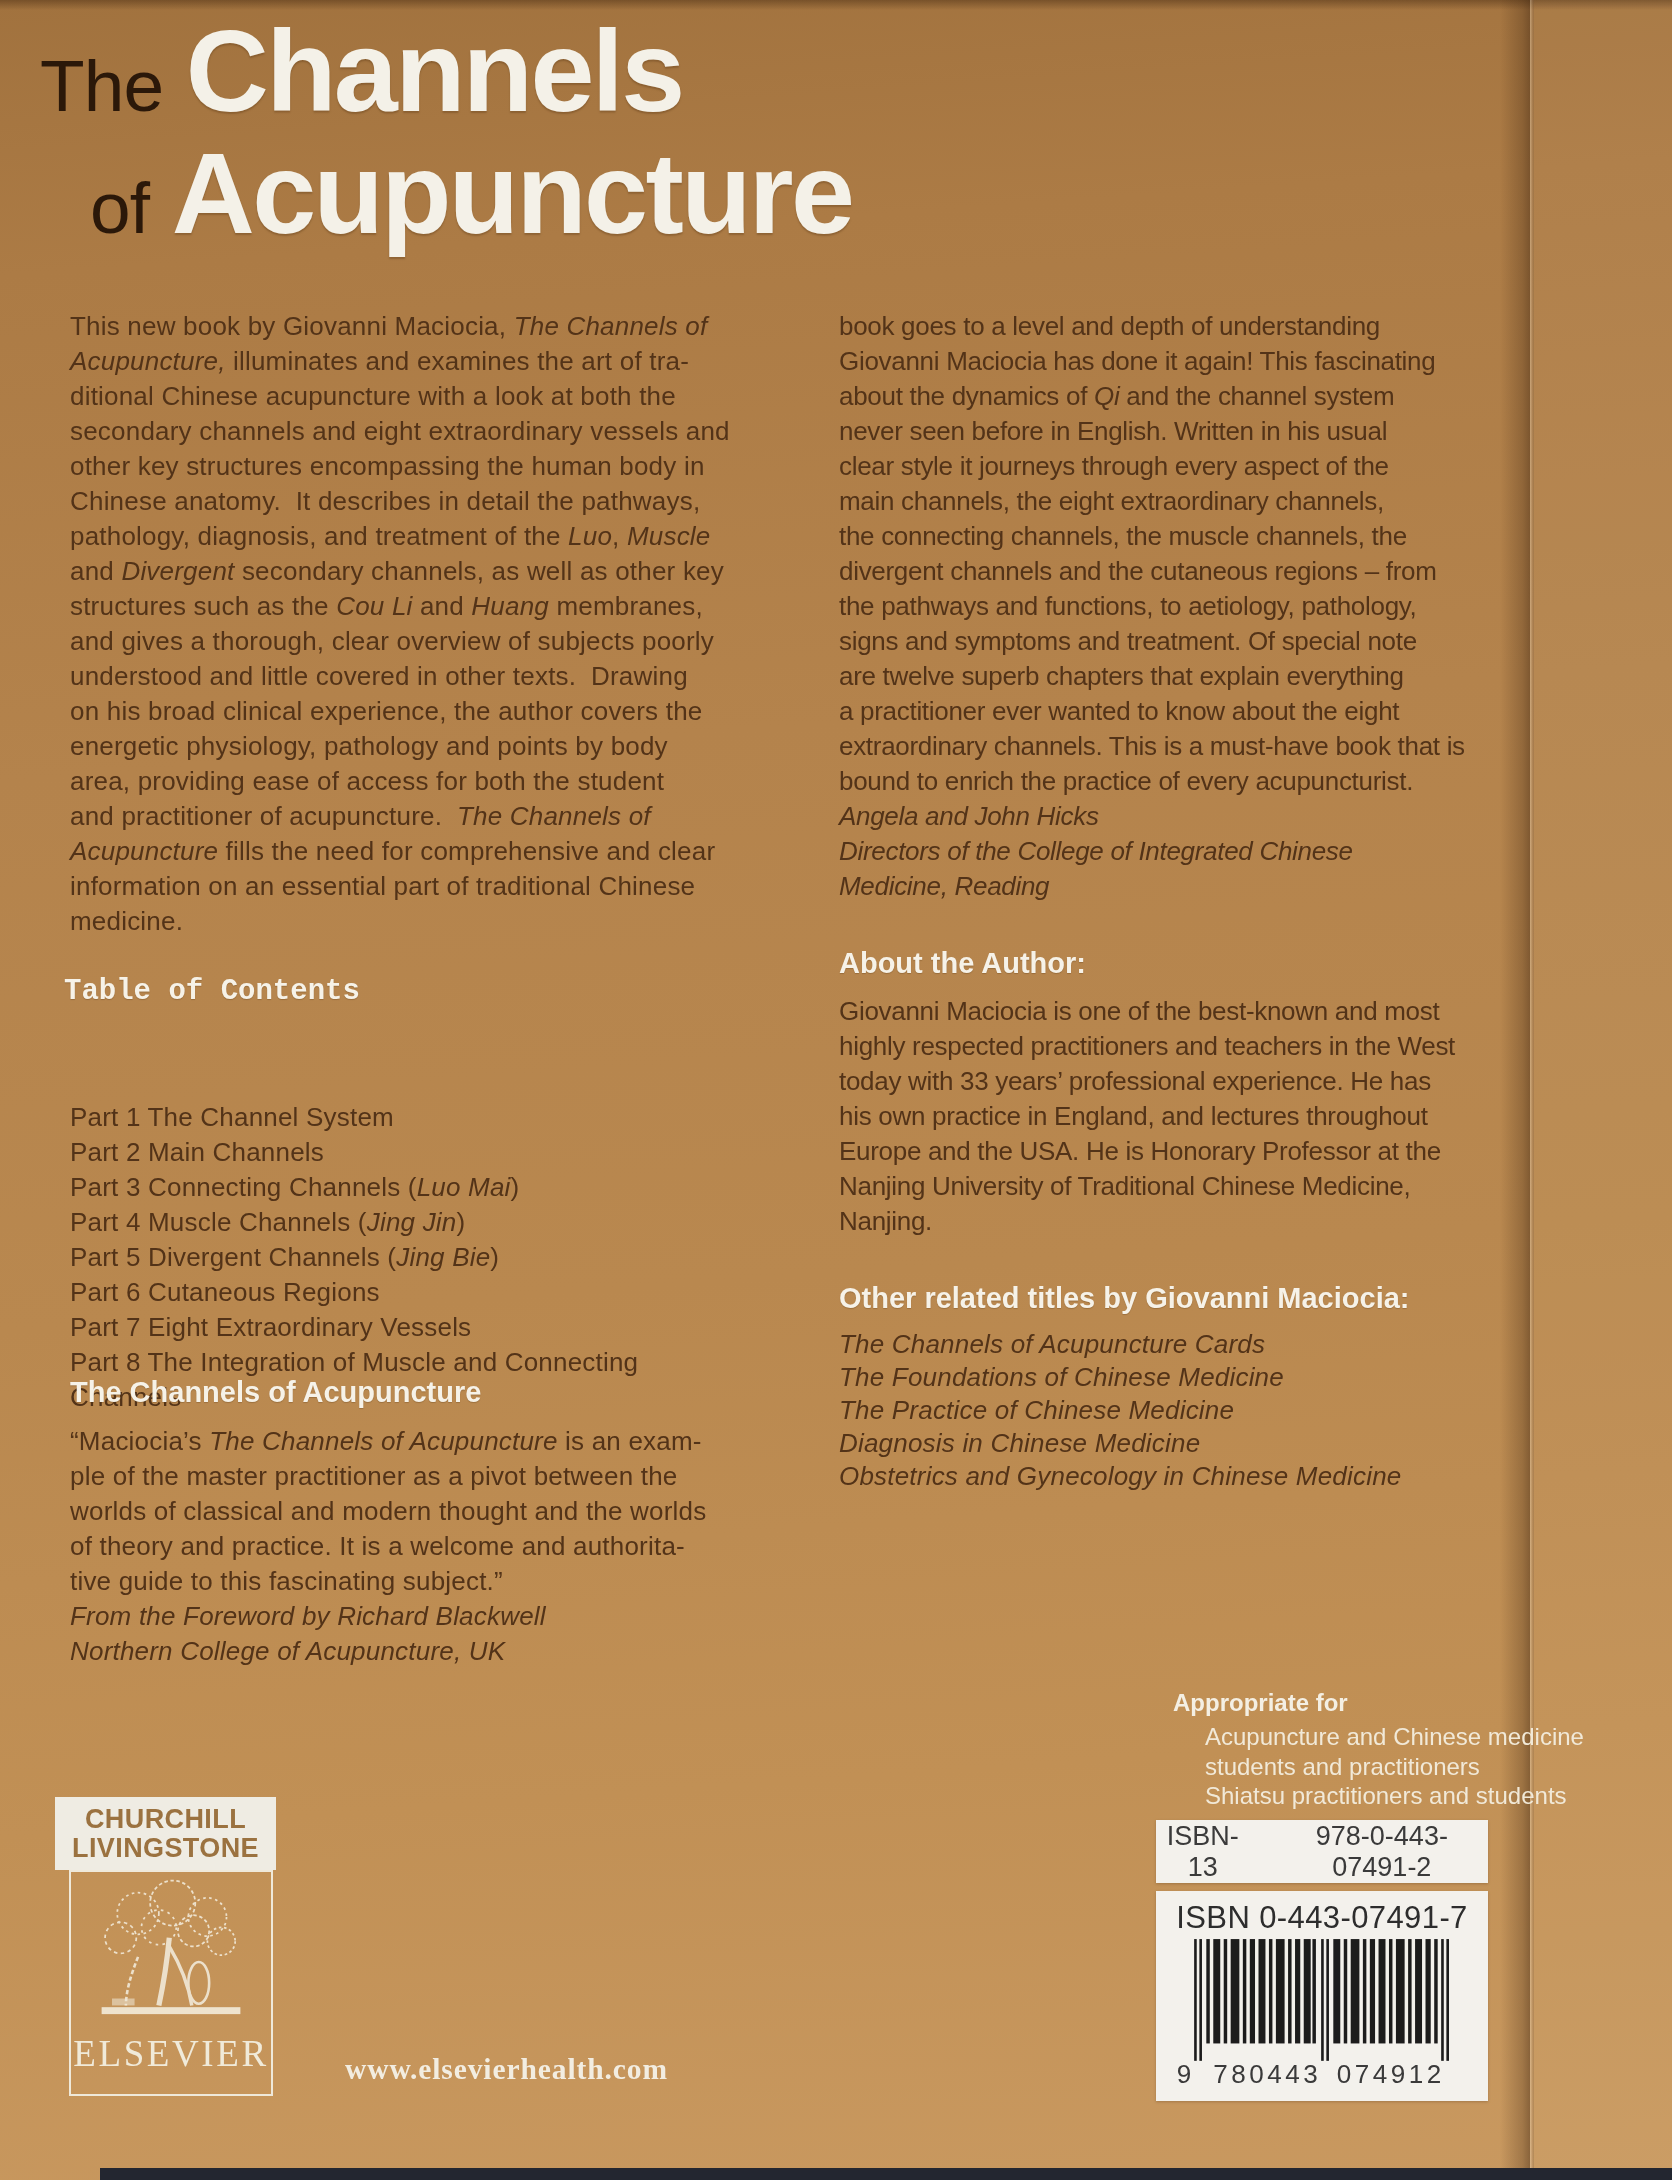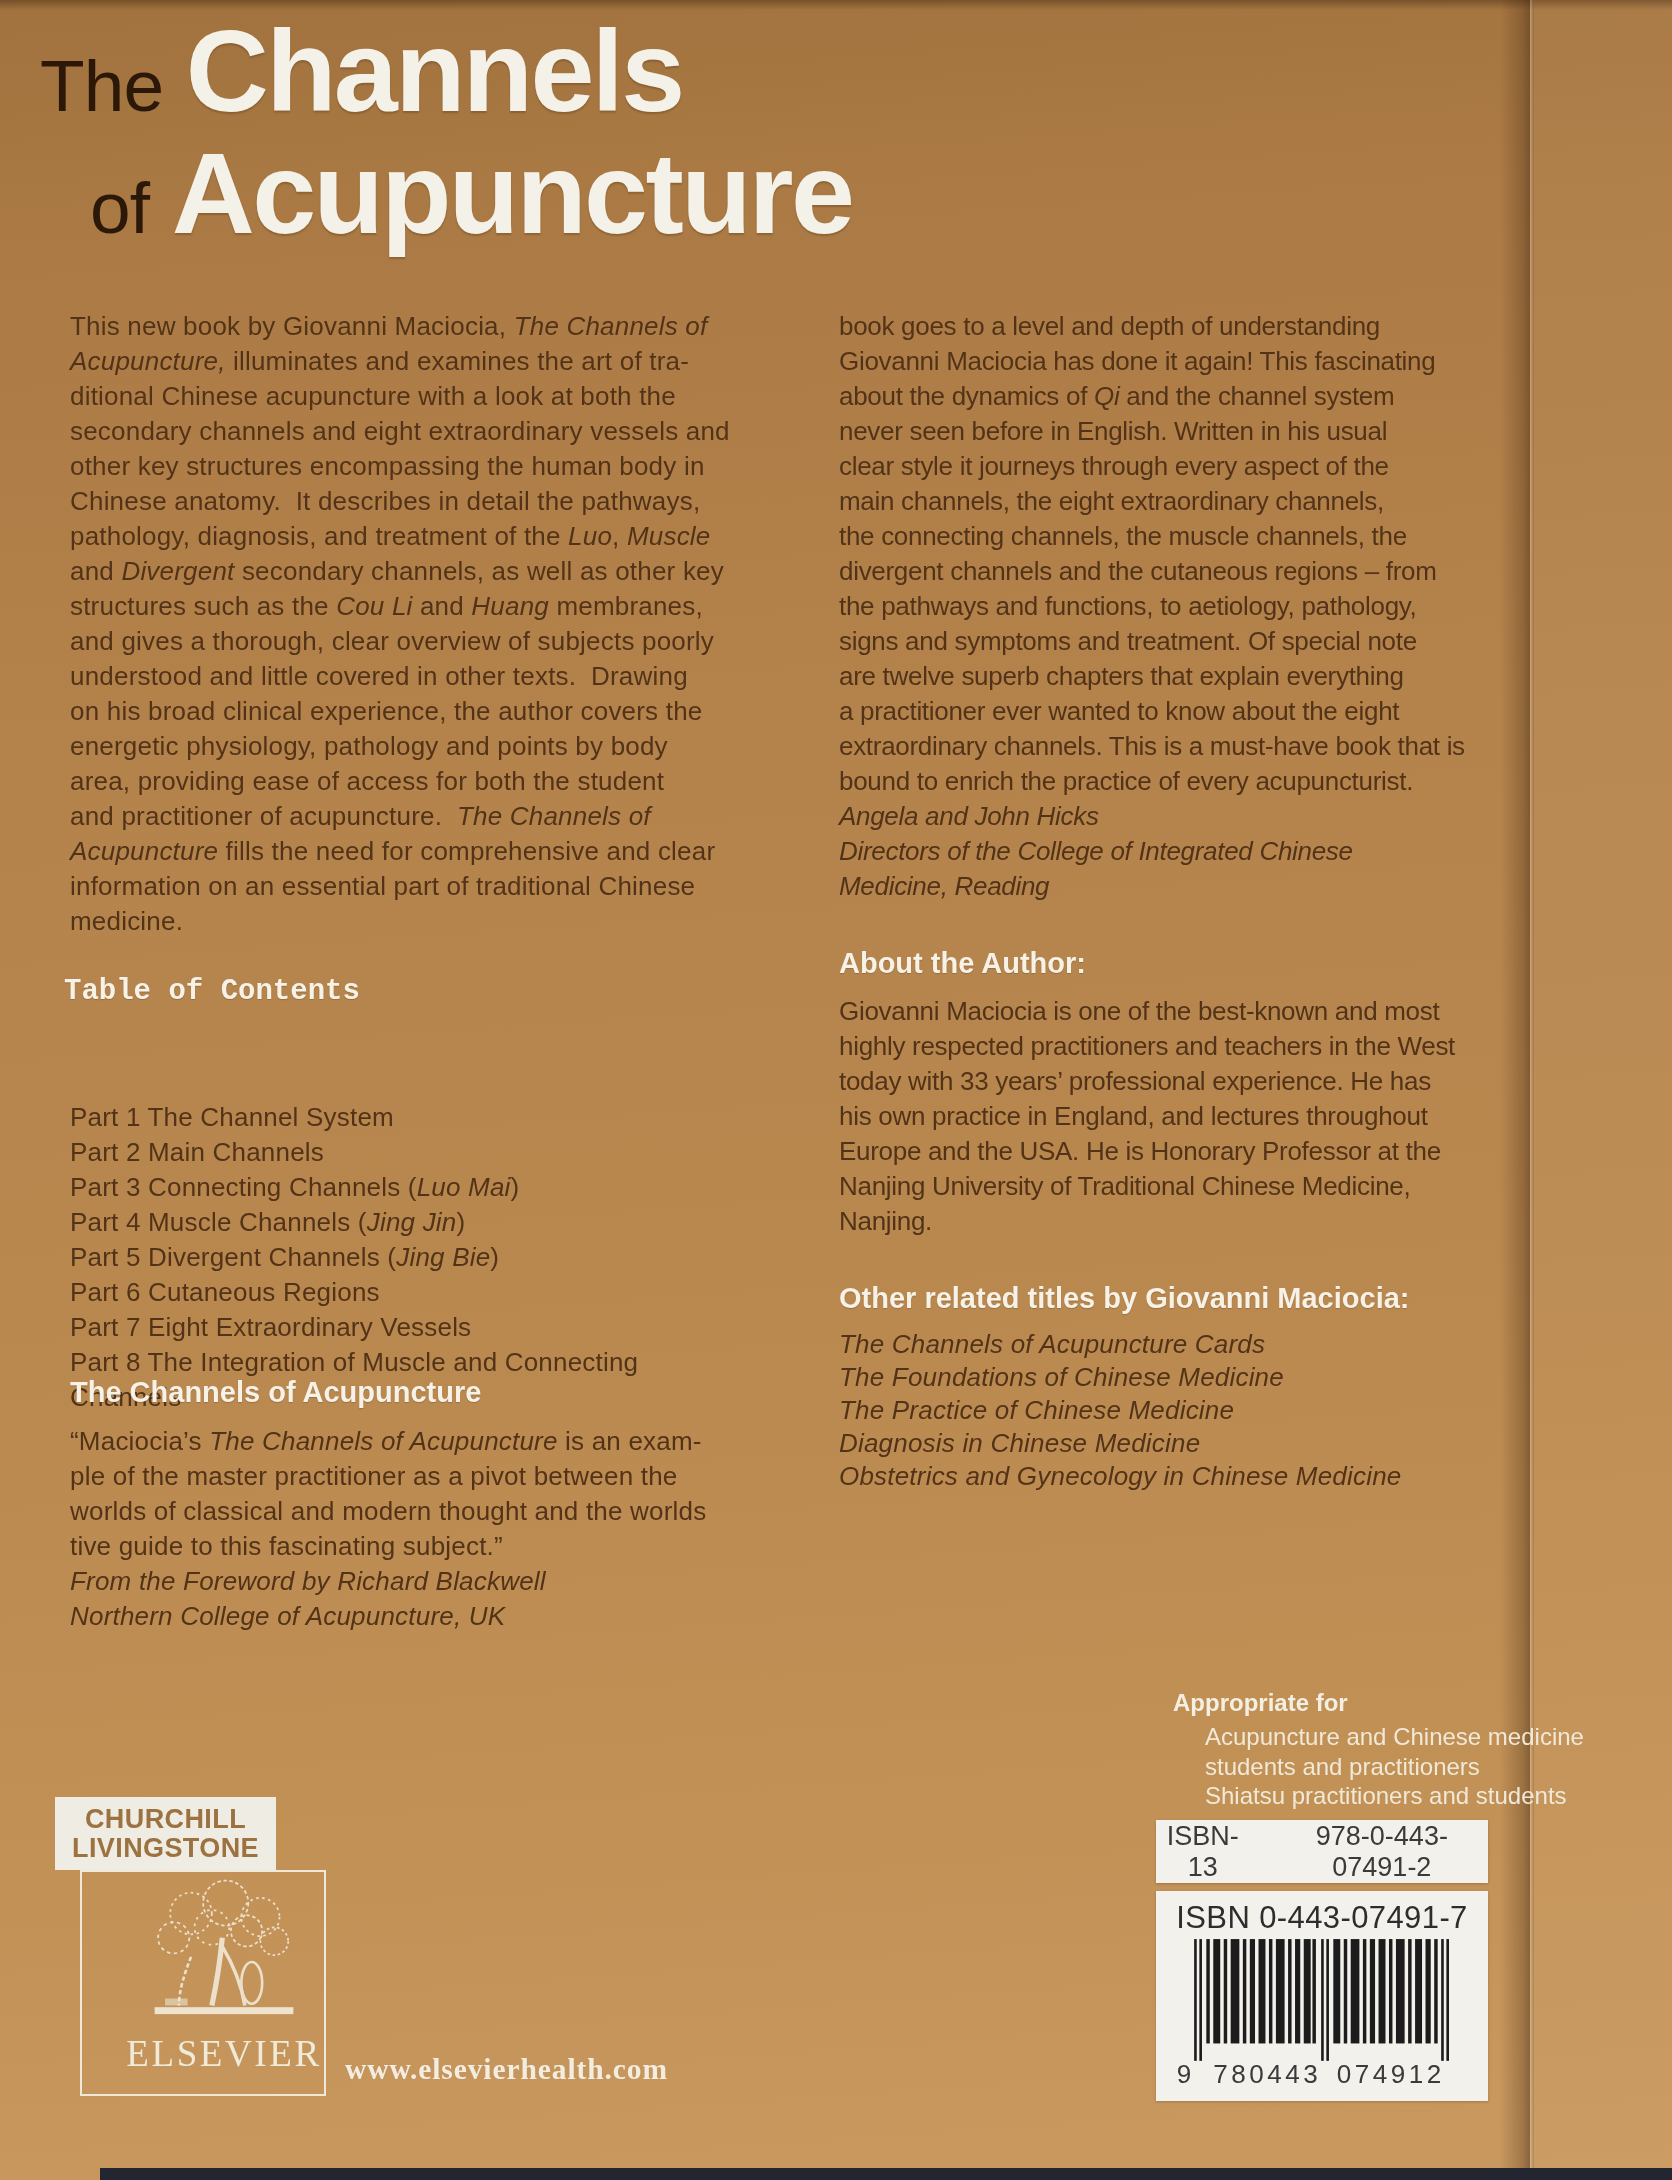--- a/index.html
+++ b/index.html
@@ -103,20 +103,21 @@
       <div class="line">Part 7 Eight Extraordinary Vessels</div>
       <div class="line">Part 8 The Integration of Muscle and Connecting</div>
       <div class="line">Channels</div>
     </div>
 
   <div class="abs sec-header" style="left:70px;top:1376px;">The Channels of Acupuncture</div>
   <div class="abs para quote" style="left:70px;top:1424px;">
       <div class="line"><span>“Maciocia’s </span><span class="it">The Channels of Acupuncture</span><span> is an exam-</span></div>
       <div class="line">ple of the master practitioner as a pivot between the</div>
       <div class="line">worlds of classical and modern thought and the worlds</div>
+      <div class="line">of theory and practice. It is a welcome and authorita-</div>
       <div class="line">tive guide to this fascinating subject.”</div>
       <div class="line"><span class="it">From the Foreword by Richard Blackwell</span></div>
       <div class="line"><span class="it">Northern College of Acupuncture, UK</span></div>
     </div>
 
   <div class="abs para tight" style="left:839px;top:309px;">
       <div class="line">book goes to a level and depth of understanding</div>
       <div class="line">Giovanni Maciocia has done it again! This fascinating</div>
       <div class="line"><span>about the dynamics of </span><span class="it">Qi</span><span> and the channel system</span></div>
       <div class="line">never seen before in English. Written in his usual</div>
@@ -206,21 +207,21 @@
       <text class="barcode-digits" x="2" y="166">9</text>
       <text class="barcode-digits" x="44" y="166">780443</text>
       <text class="barcode-digits" x="186" y="166">074912</text>
     </svg>
   </div>
 
   <div class="abs pub-top" style="left:55px;top:1797px;width:221px;height:73px;">
     <span>CHURCHILL</span>
     <span>LIVINGSTONE</span>
   </div>
-  <div class="abs pub-frame" style="left:80px;top:1870px;width:200px;height:222px;padding-left:42px;">
+  <div class="abs pub-frame" style="left:69px;top:1870px;width:200px;height:222px;">
     <svg width="170" height="158" viewBox="0 0 196 182" style="margin-top:5.2px;">
       <g stroke="#f1e9d8" fill="none" stroke-width="2" opacity="0.9">
         <circle cx="60" cy="42" r="24" stroke-dasharray="3 4"></circle>
         <circle cx="100" cy="30" r="26" stroke-dasharray="4 3"></circle>
         <circle cx="140" cy="46" r="22" stroke-dasharray="3 4"></circle>
         <circle cx="40" cy="70" r="18" stroke-dasharray="4 4"></circle>
         <circle cx="156" cy="74" r="16" stroke-dasharray="3 3"></circle>
         <circle cx="84" cy="58" r="20" stroke-dasharray="3 5"></circle>
         <circle cx="124" cy="62" r="18" stroke-dasharray="4 3"></circle>
         <path d="M96 70 C94 92 90 120 84 148" stroke-width="6"></path>

